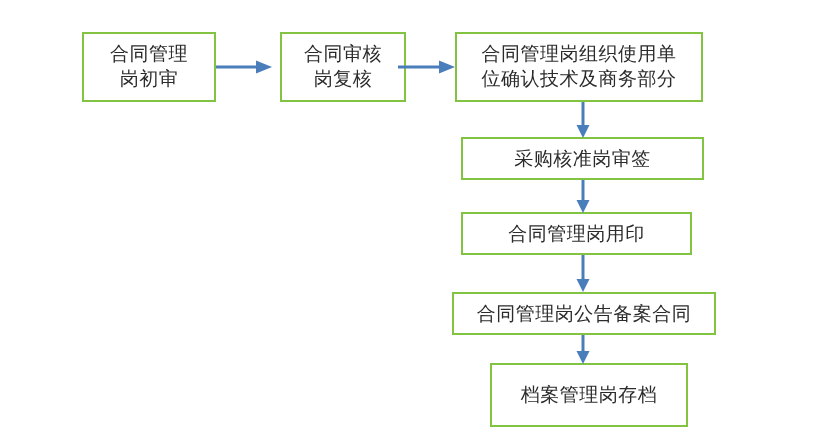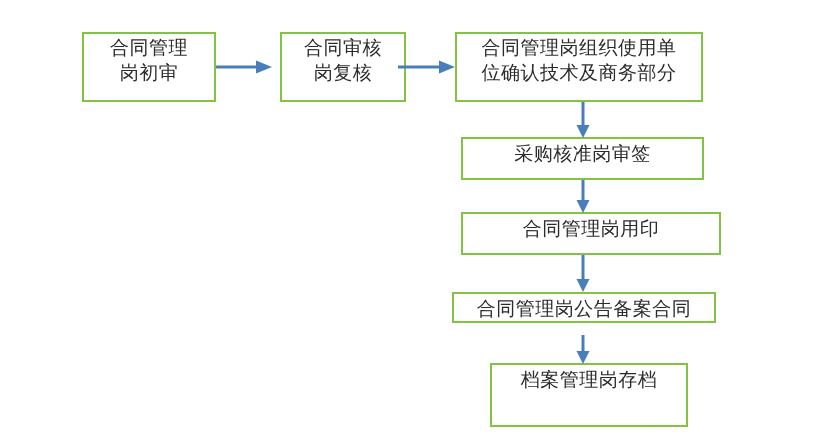--- a/index.html
+++ b/index.html
@@ -21,21 +21,21 @@
     background: #ffffff;
   }
 
   
   .node {
     position: absolute;
     box-sizing: border-box;
     background: #ffffff;
     border: 2px solid #82c341;
     display: flex;
-    align-items: flex-start;
+    align-items: center;
     justify-content: center;
     text-align: center;
     color: #2b2b2b;
     font-size: 19px;
     line-height: 1.32;
     letter-spacing: 0.5px;
     white-space: pre-line;
     padding: 2px 6px;
   }
 
@@ -69,25 +69,25 @@
 
   <div class="node two-line" style="left:455px; top:32px; width:248px; height:70px;">
     <span>合同管理岗组织使用单
 位确认技术及商务部分</span>
   </div>
 
   <div class="node" style="left:461px; top:137px; width:243px; height:43px;">
     <span>采购核准岗审签</span>
   </div>
 
-  <div class="node" style="left:461px; top:212px; width:260px; height:43px;">
+  <div class="node" style="left:461px; top:212px; width:231px; height:43px;">
     <span>合同管理岗用印</span>
   </div>
 
-  <div class="node" style="left:452px; top:292px; width:264px; height:31px;">
+  <div class="node" style="left:452px; top:292px; width:264px; height:43px;">
     <span>合同管理岗公告备案合同</span>
   </div>
 
   <div class="node" style="left:490px; top:363px; width:198px; height:64px;">
     <span>档案管理岗存档</span>
   </div>
 
   <div class="arrow" style="left:216px; top:57px; width:58px; height:20px;">
     <svg width="58" height="20" viewBox="0 0 58 20">
       <line x1="0" y1="10" x2="42" y2="10" stroke="#4a7ebb" stroke-width="3"></line>

